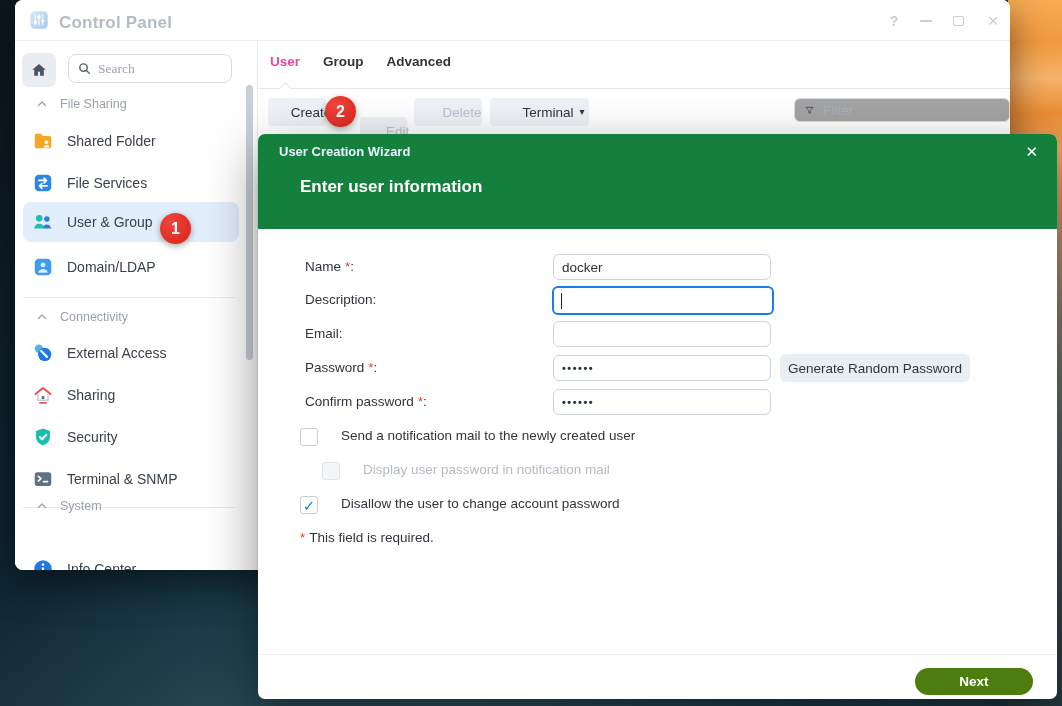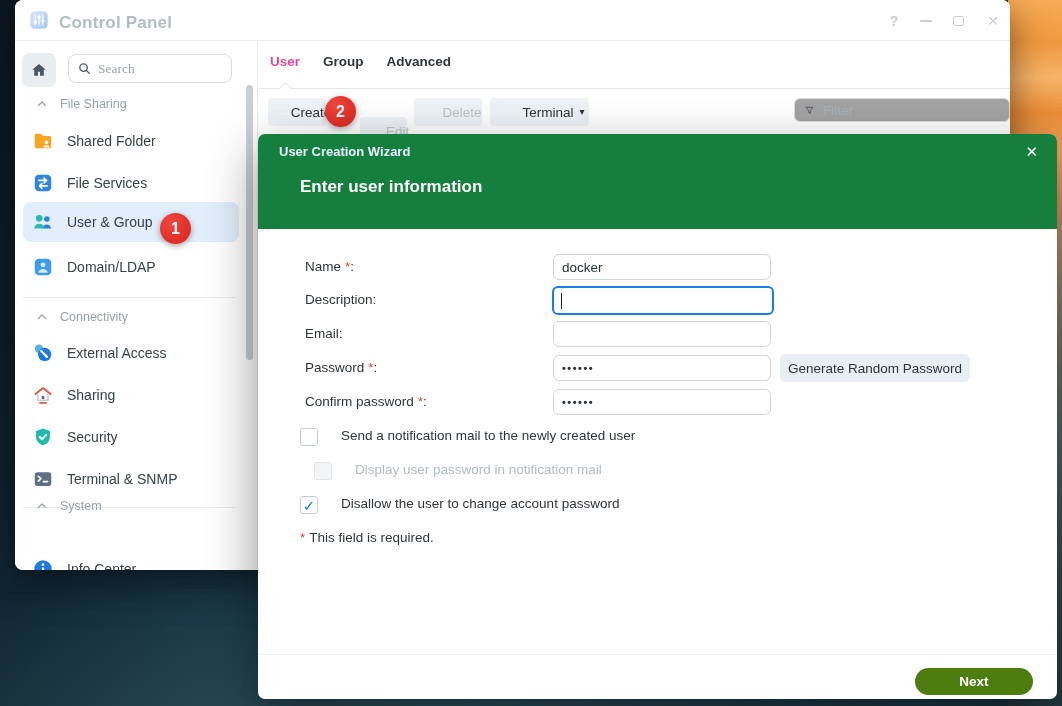--- a/index.html
+++ b/index.html
@@ -297,21 +297,21 @@
     <div class="text-caret" style="top:159px;"></div>
     <input class="tb" style="top: 187px;" value="">
     <input class="tb pw" style="top: 221px;" value="••••••">
     <button class="gen-btn">Generate Random Password</button>
     <input class="tb pw" style="top: 255px;" value="••••••">
 
     <div class="cb-row" style="left:42px; top:294px;">
       <div class="cb"></div>
       <span>Send a notification mail to the newly created user</span>
     </div>
-    <div class="cb-row disabled-row" style="left:56px; top:328px;">
+    <div class="cb-row disabled-row" style="left:64px; top:328px;">
       <div class="cb disabled"></div>
       <span>Display user password in notification mail</span>
     </div>
     <div class="cb-row" style="left:42px; top:362px;">
       <div class="cb">
           <span class="check">✓</span>
         </div>
       <span>Disallow the user to change account password</span>
     </div>
 

